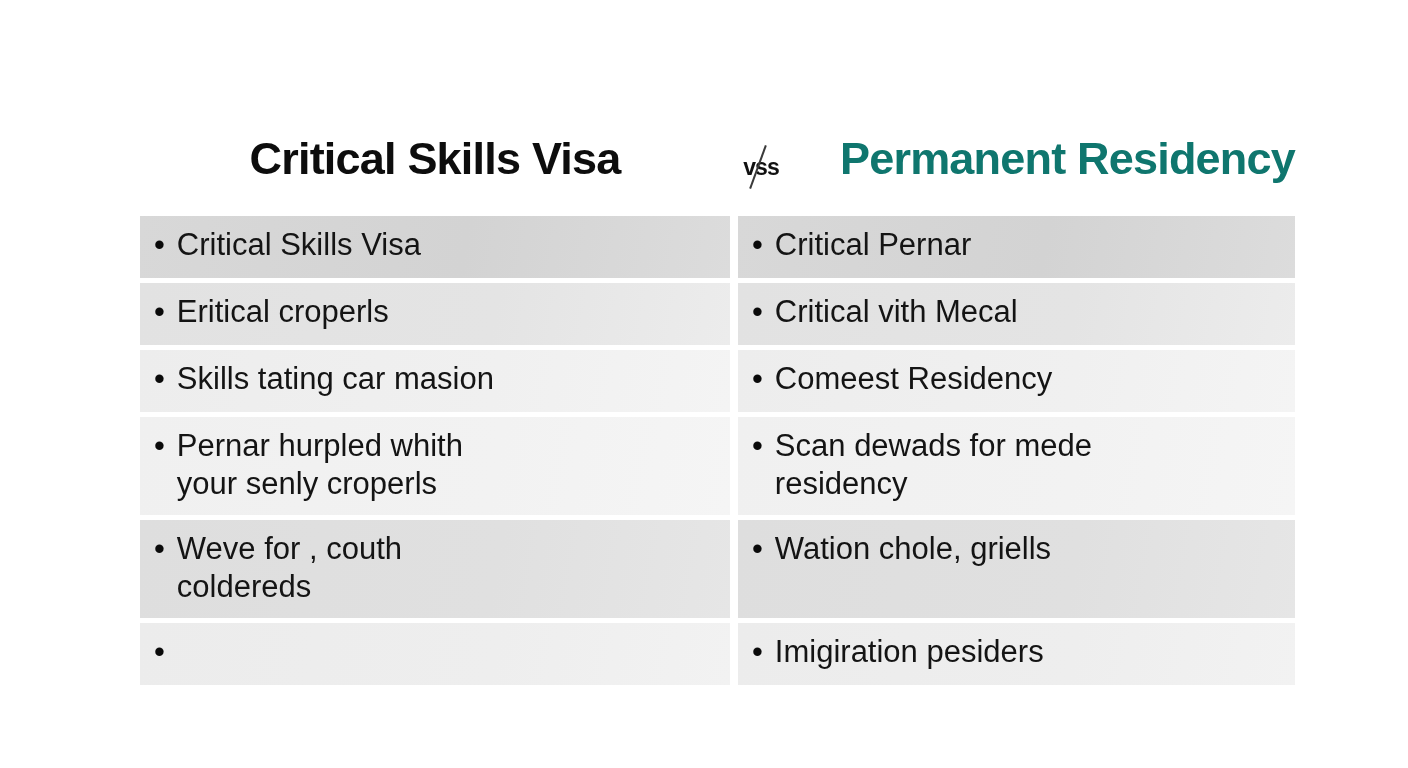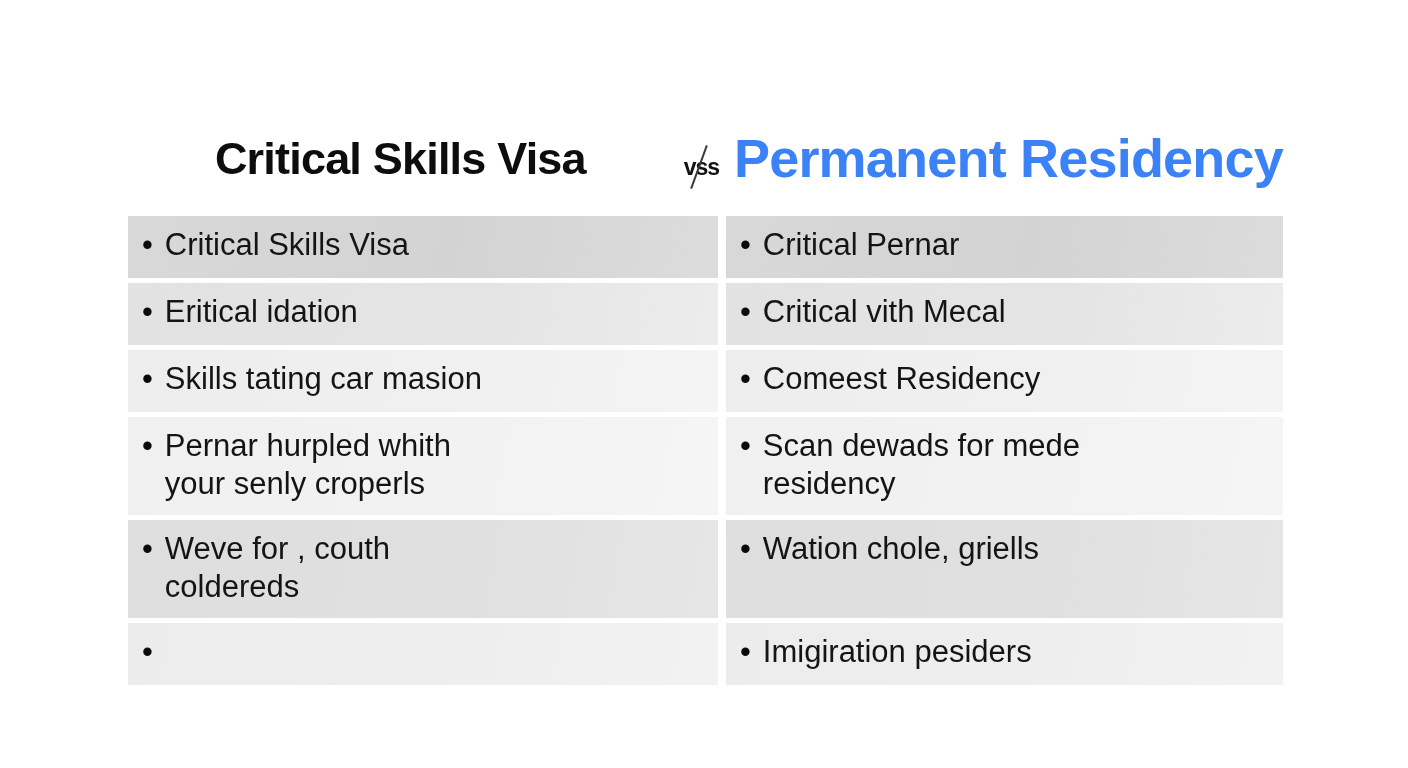--- a/index.html
+++ b/index.html
@@ -10,21 +10,21 @@
     width: 1408px;
     height: 768px;
     background: #ffffff;
     font-family: "Liberation Sans", sans-serif;
     overflow: hidden;
     position: relative;
   }
 
   #stage {
     position: absolute;
-    left: 0; top: 0;
+    left: 12px; top: 0;
     width: 1244px;
     height: 768px;
     background: #ffffff;
   }
 
   
   .header {
     position: absolute;
     left: 128px;
     top: 118px;
@@ -64,23 +64,23 @@
     left: 14px;
     top: -12px;
     width: 2px;
     height: 46px;
     background: #3a3a3a;
     transform: rotate(20deg);
   }
   .title-right {
     flex: 1;
     text-align: right;
-    font-size: 54px;
+    font-size: 45px;
     font-weight: bold;
-    color: #3b82f6;
+    color: #0f766e;
     letter-spacing: -0.8px;
     line-height: 1;
     white-space: nowrap;
     padding-left: 4px;
   }
 
   
   .table {
     position: absolute;
     left: 128px;
@@ -154,21 +154,21 @@
       </div>
       <div class="cell cell-right tone-a h-tall">
         <span class="bullet">•</span>
         <span class="cell-text">Critical Pernar</span>
       </div>
     </div>
 
     <div class="row">
       <div class="cell cell-left tone-b h-tall">
         <span class="bullet">•</span>
-        <span class="cell-text">Eritical idation</span>
+        <span class="cell-text">Eritical croperls</span>
       </div>
       <div class="cell cell-right tone-b h-tall">
         <span class="bullet">•</span>
         <span class="cell-text">Critical vith Mecal</span>
       </div>
     </div>
 
     <div class="row">
       <div class="cell cell-left tone-c h-tall">
         <span class="bullet">•</span>

